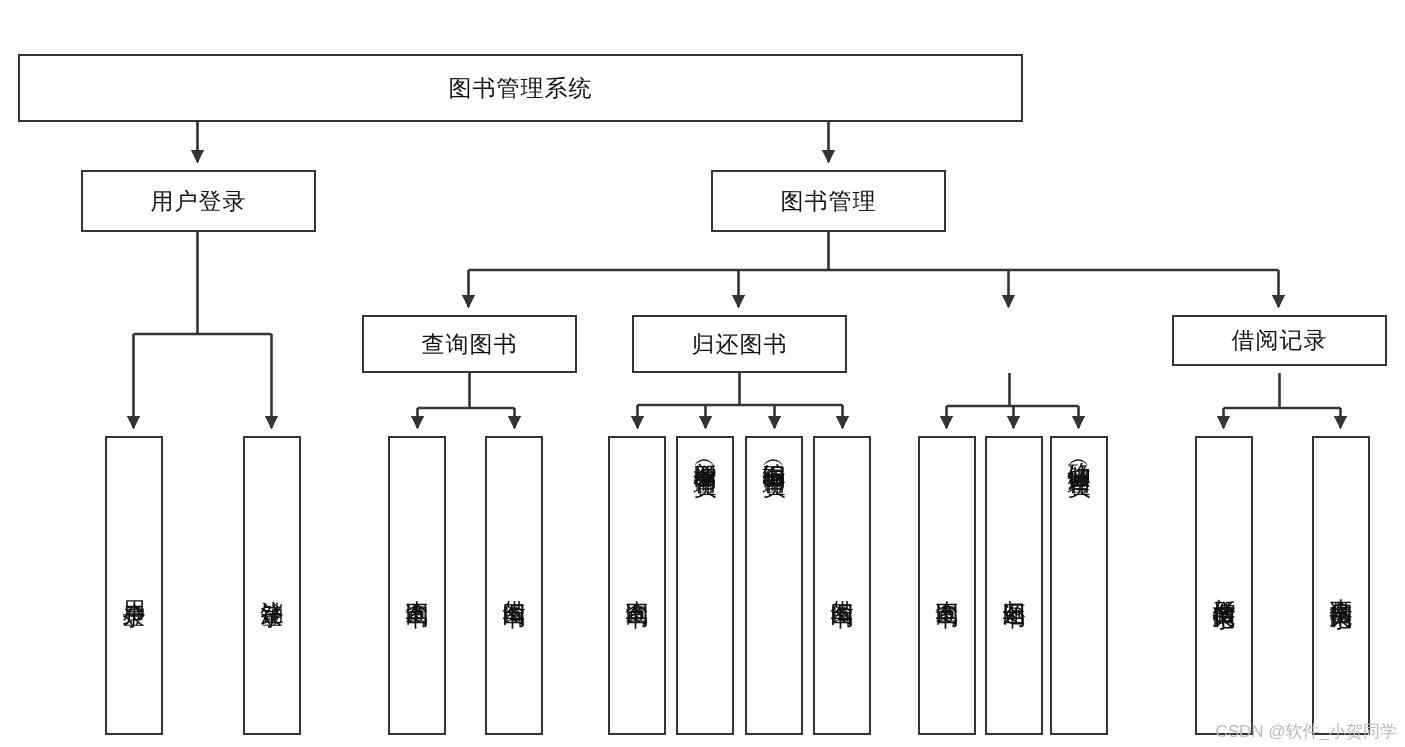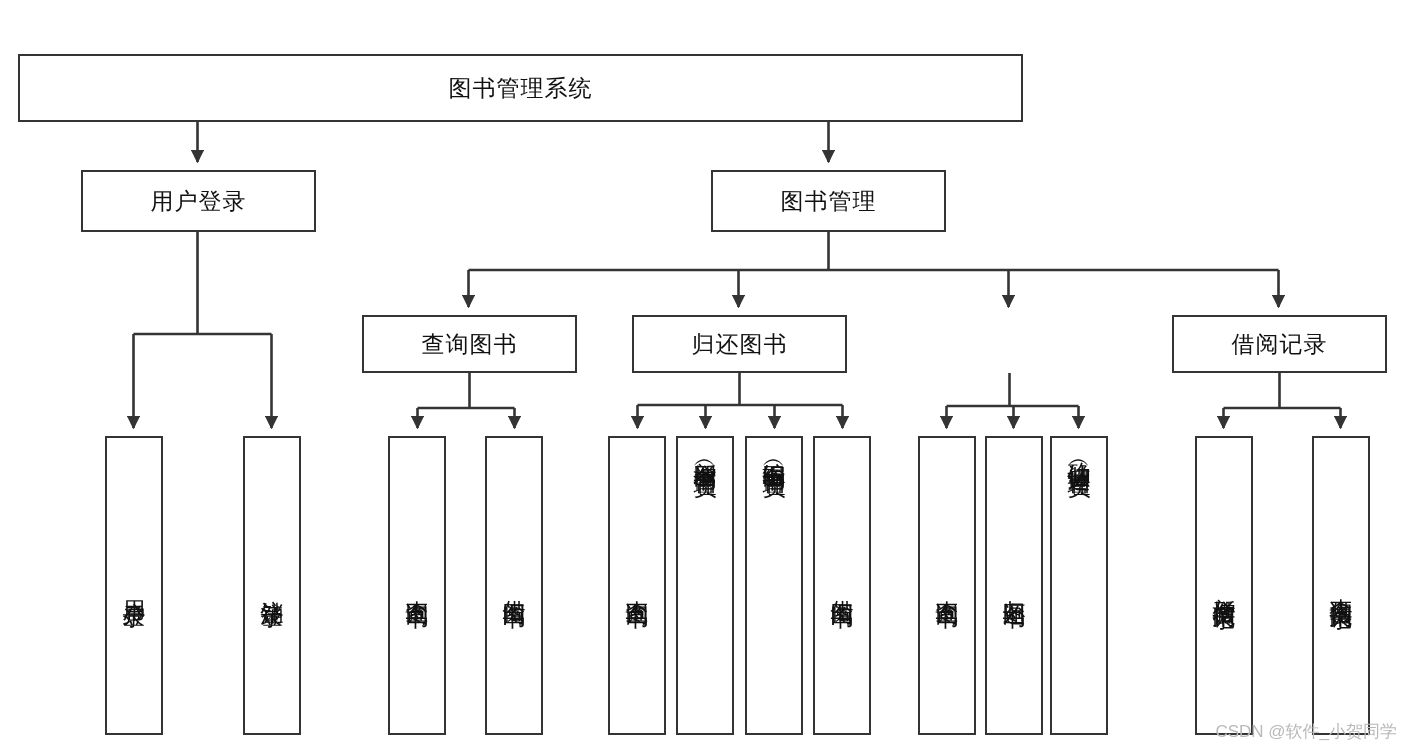--- a/index.html
+++ b/index.html
@@ -129,21 +129,21 @@
   <div class="node node-h" style="left:711px; top:170px; width:235px; height:62px;">
     <span>图书管理</span>
   </div>
 
   <div class="node node-h" style="left:362px; top:315px; width:215px; height:58px;">
     <span>查询图书</span>
   </div>
   <div class="node node-h" style="left:632px; top:315px; width:215px; height:58px;">
     <span>归还图书</span>
   </div>
-  <div class="node node-h" style="left:1172px; top:315px; width:215px; height:58px;">
+  <div class="node node-h" style="left:1172px; top:315px; width:215px; height:51px;">
     <span>借阅记录</span>
   </div>
 
   <div class="node node-v center" style="left:105px; top:436px; width:58px; height:299px;">
     <span class="vtext">用户登录</span>
   </div>
   <div class="node node-v center" style="left:243px; top:436px; width:58px; height:299px;">
     <span class="vtext">注销登录</span>
   </div>
 

